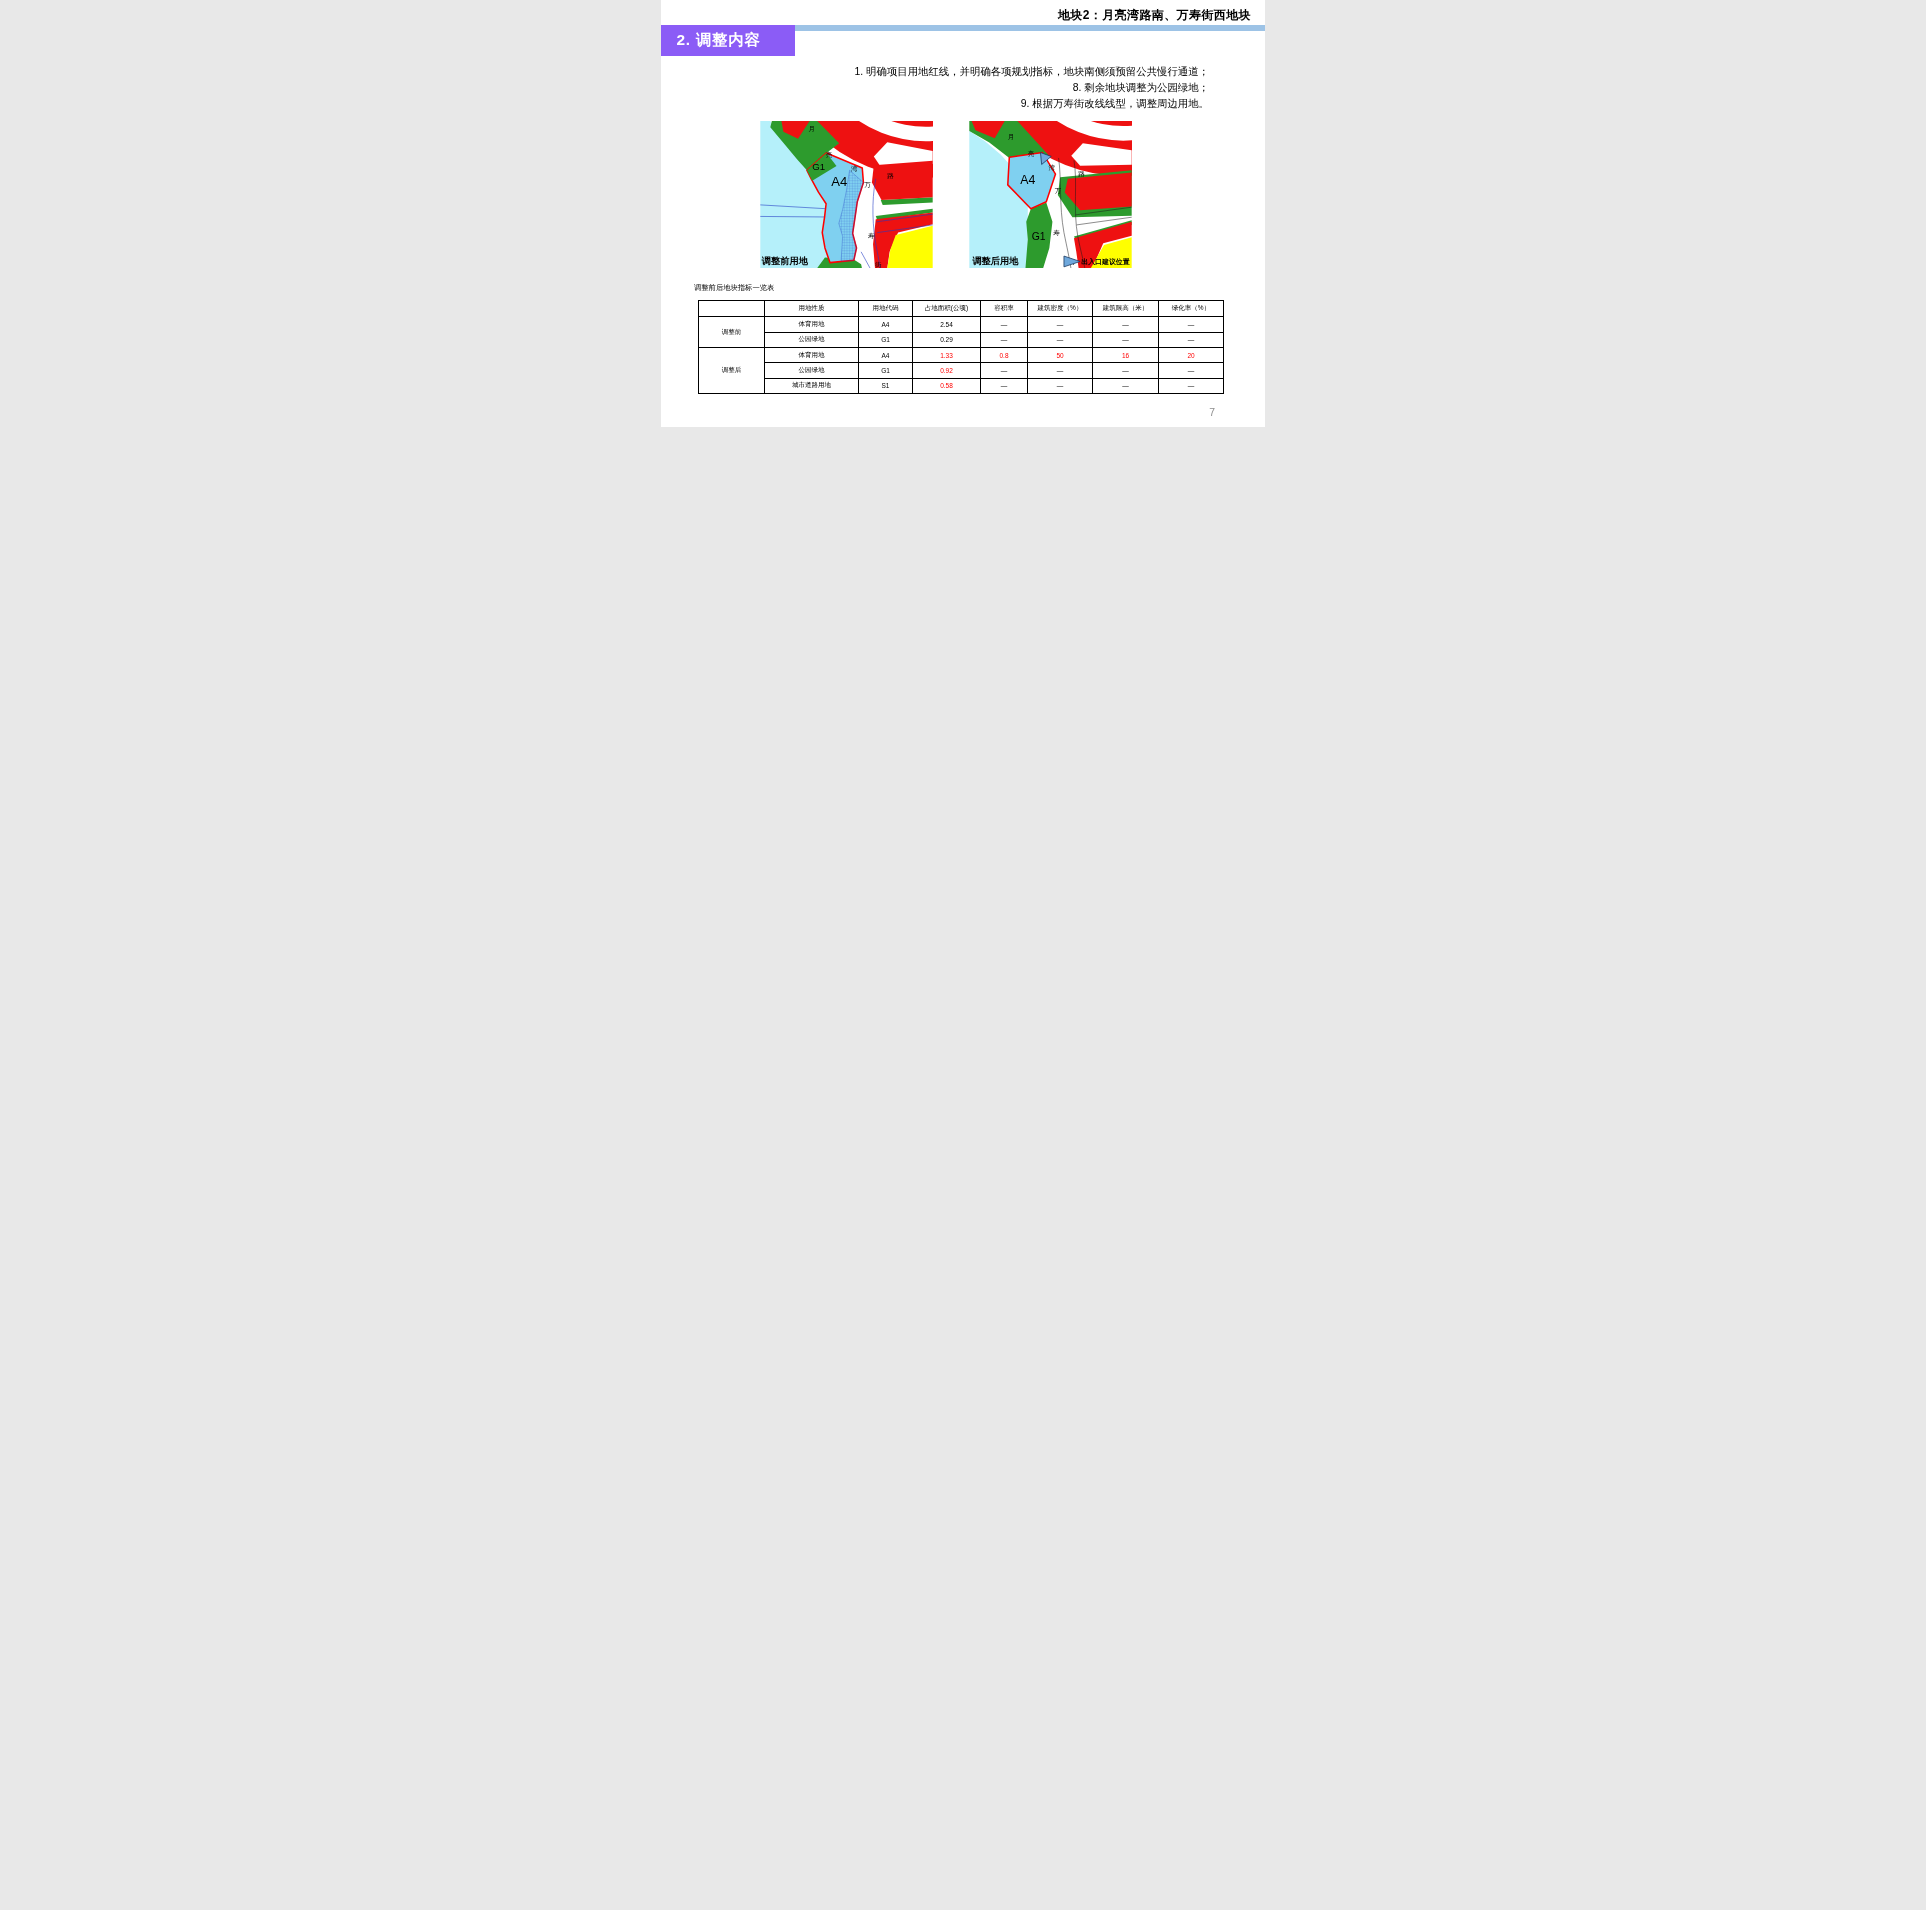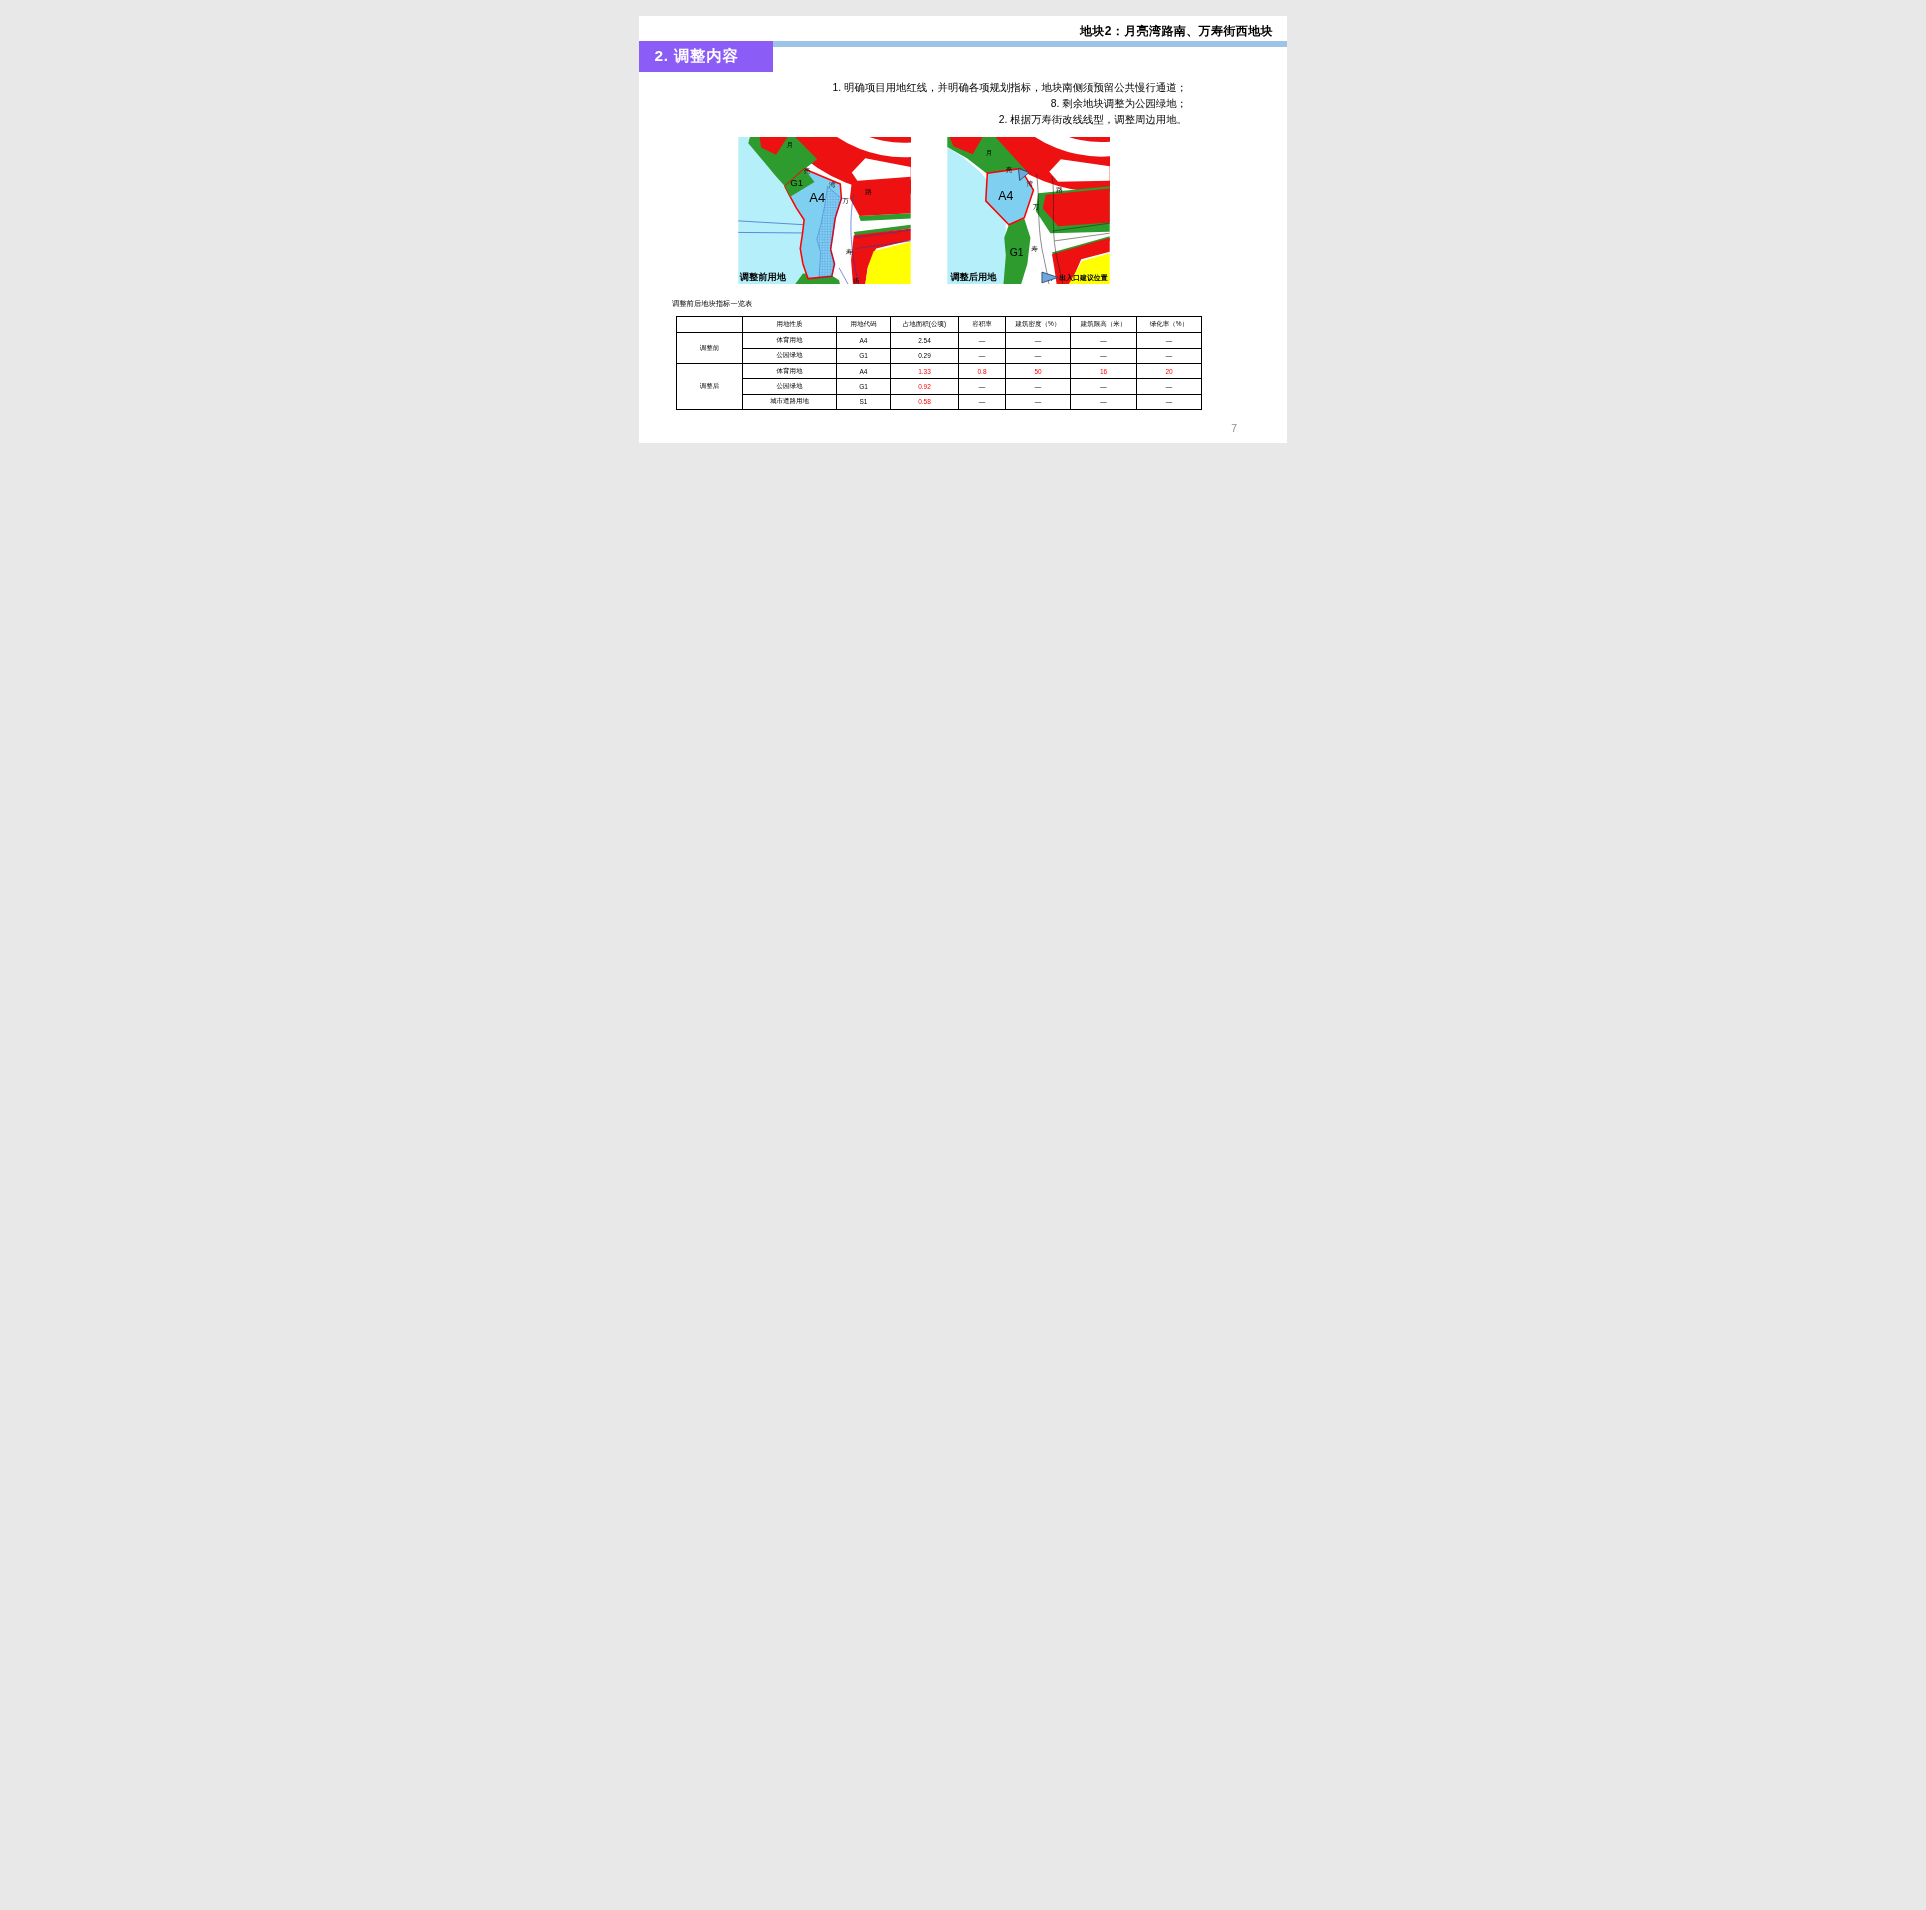--- a/index.html
+++ b/index.html
@@ -1,20 +1,19 @@
 <!DOCTYPE html>
 <html style="font-size:6.2px"><head>
 <meta charset="utf-8">
 <style>
   html,body{margin:0;padding:0;background:#e8e8e8;}
   .slide{
     position:relative; width:604px; height:427px; background:#ffffff;
     font-family:"Liberation Sans","DejaVu Sans",sans-serif; overflow:hidden;
-    margin:16px auto;
-    padding-left:44px;
+    margin:0 auto;
   }
   .slide-title{
     position:absolute; top:7px; right:14px;
     font-size:12px; font-weight:bold; color:#000; letter-spacing:0.4px; white-space:nowrap;
   }
   .accent-strip{ position:absolute; top:25.4px; left:0; width:100%; height:5.4px; background:#9DC3E6; }
   .section-banner{
     position:absolute; top:25.4px; left:0; width:134px; height:31px; background:#8b5cf6;
     display:flex; align-items:center; padding-left:15.4px; box-sizing:border-box;
   }
@@ -48,21 +47,21 @@
   <div class="slide-title">地块2：月亮湾路南、万寿街西地块</div>
 
   <div class="accent-strip"></div>
   <div class="section-banner">
     <span>2. 调整内容</span>
   </div>
 
   <div class="notes">
     <div>1. 明确项目用地红线，并明确各项规划指标，地块南侧须预留公共慢行通道；</div>
     <div>8. 剩余地块调整为公园绿地；</div>
-    <div>2. 根据万寿街改线线型，调整周边用地。</div>
+    <div>9. 根据万寿街改线线型，调整周边用地。</div>
   </div>
 
   <svg class="map before" width="173" height="147" viewBox="0 0 448 382">
     <defs>
       <pattern id="hatchL" width="7" height="7" patternUnits="userSpaceOnUse">
         <path d="M0 0H7 M0 0V7" stroke="#2239C4" stroke-width="0.7" fill="none"></path>
       </pattern>
     </defs>
     <rect width="448" height="382" fill="#ffffff"></rect>
     <g>

